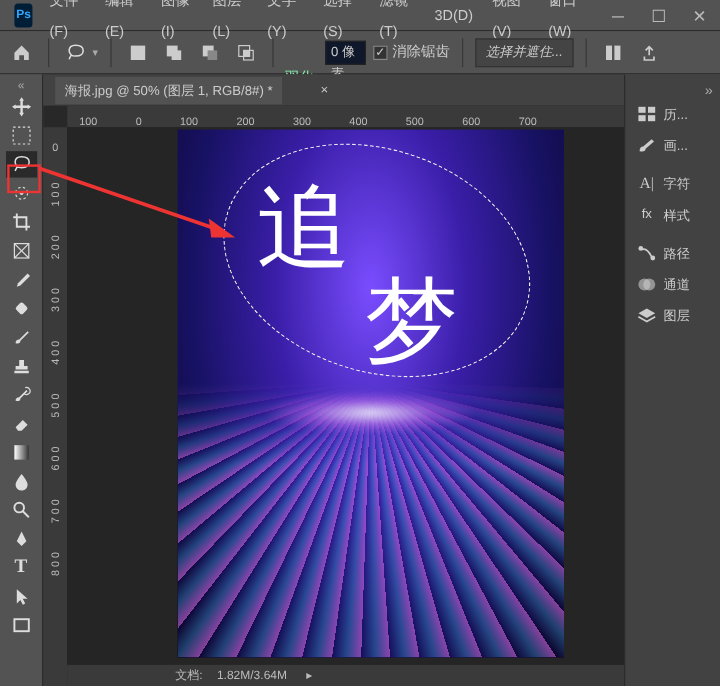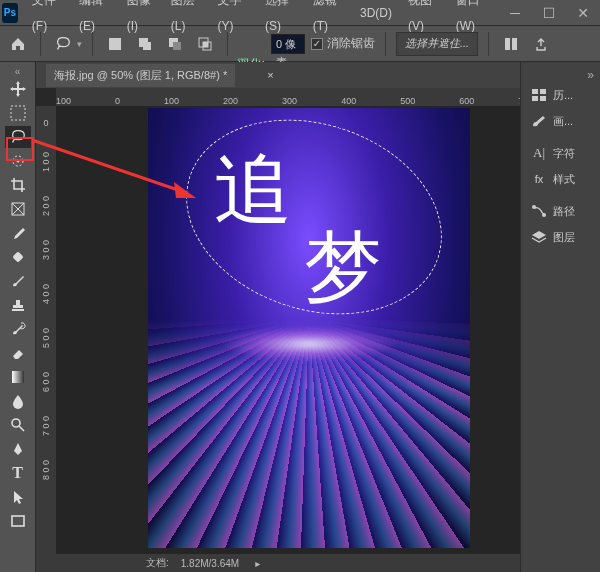--- a/index.html
+++ b/index.html
@@ -7,21 +7,21 @@
     width: 600px; height: 572px;
     background: #535353;
     font-family: "Microsoft YaHei", Arial, sans-serif;
     font-size: 12px; color: #ccc; overflow: hidden;
     position: relative;
   }
   
   .menubar {
     height: 26px; background: #535353;
     display: flex; align-items: center;
-    padding-left: 2px; border-bottom: 1px solid #2b2b2b;
+    padding-left: 12px; border-bottom: 1px solid #2b2b2b;
   }
   .menubar .logo {
     width: 20px; height: 20px; background: #001e36;
     border-radius: 3px; display:flex; align-items:center; justify-content:center;
     color:#31a8ff; font-size:10px; font-weight:bold; margin-right:6px;
   }
   .menubar .menu-item {
     padding: 0 8px; line-height: 26px; cursor: default;
   }
   .winctrl { margin-left:auto; display:flex; }
@@ -68,21 +68,21 @@
   .doctab {
     height:26px; display:flex; align-items:center; padding-left:10px;
     background:#424242; color:#ccc; font-size:11px;gap:28px;
   }
   .doctab .tabtxt { padding:4px 8px; background:#525252; }
   .doctab .tabx { margin-left:4px; color:#ccc; }
   .rulers { position:relative; flex:1; }
   .ruler-h {
     position:absolute; left:20px; top:0; right:0; height:18px;
     background:#3a3a3a; display:flex; color:#bbb; font-size:9px;
-    align-items:flex-end; overflow:hidden; gap:44px;
+    align-items:flex-end; overflow:hidden; padding-left:10px; gap:32px;
   }
   .ruler-v {
     position:absolute; left:0; top:18px; width:20px; bottom:0;
     background:#3a3a3a; display:flex; flex-direction:column; color:#bbb; font-size:9px;
     align-items:center; overflow:hidden; padding-top:12px; gap:24px;
   }
   .rvlabel { writing-mode:vertical-rl; transform:rotate(180deg); }
   .canvas {
     position:absolute; left:20px; top:18px; right:0; bottom:18px;
     background:#252525; overflow:hidden;
@@ -415,20 +415,27 @@
     <div class="prow">
       <svg width="16" height="14">
           <circle cx="3" cy="3" r="2" fill="#ccc"></circle>
           <circle cx="13" cy="11" r="2" fill="#ccc"></circle>
           <path d="M4 4 Q8 2 12 10" fill="none" stroke="#ccc" stroke-width="1.4"></path>
         </svg>
       <span>路径</span>
     </div>
     <div class="prow">
       <svg width="16" height="14">
+          <circle cx="6" cy="7" r="5" fill="#ccc" opacity=".6"></circle>
+          <circle cx="10" cy="7" r="5" fill="#ccc" opacity=".6"></circle>
+        </svg>
+      <span>通道</span>
+    </div>
+    <div class="prow">
+      <svg width="16" height="14">
           <path d="M8 1 L15 5 L8 9 L1 5 Z" fill="#ccc"></path>
           <path d="M1 8 L8 12 L15 8" fill="none" stroke="#ccc" stroke-width="1.4"></path>
         </svg>
       <span>图层</span>
     </div>
   </div>
 </div>
 
 <div class="hl-box"></div>
 <svg class="arrow" viewBox="0 0 168 76">

